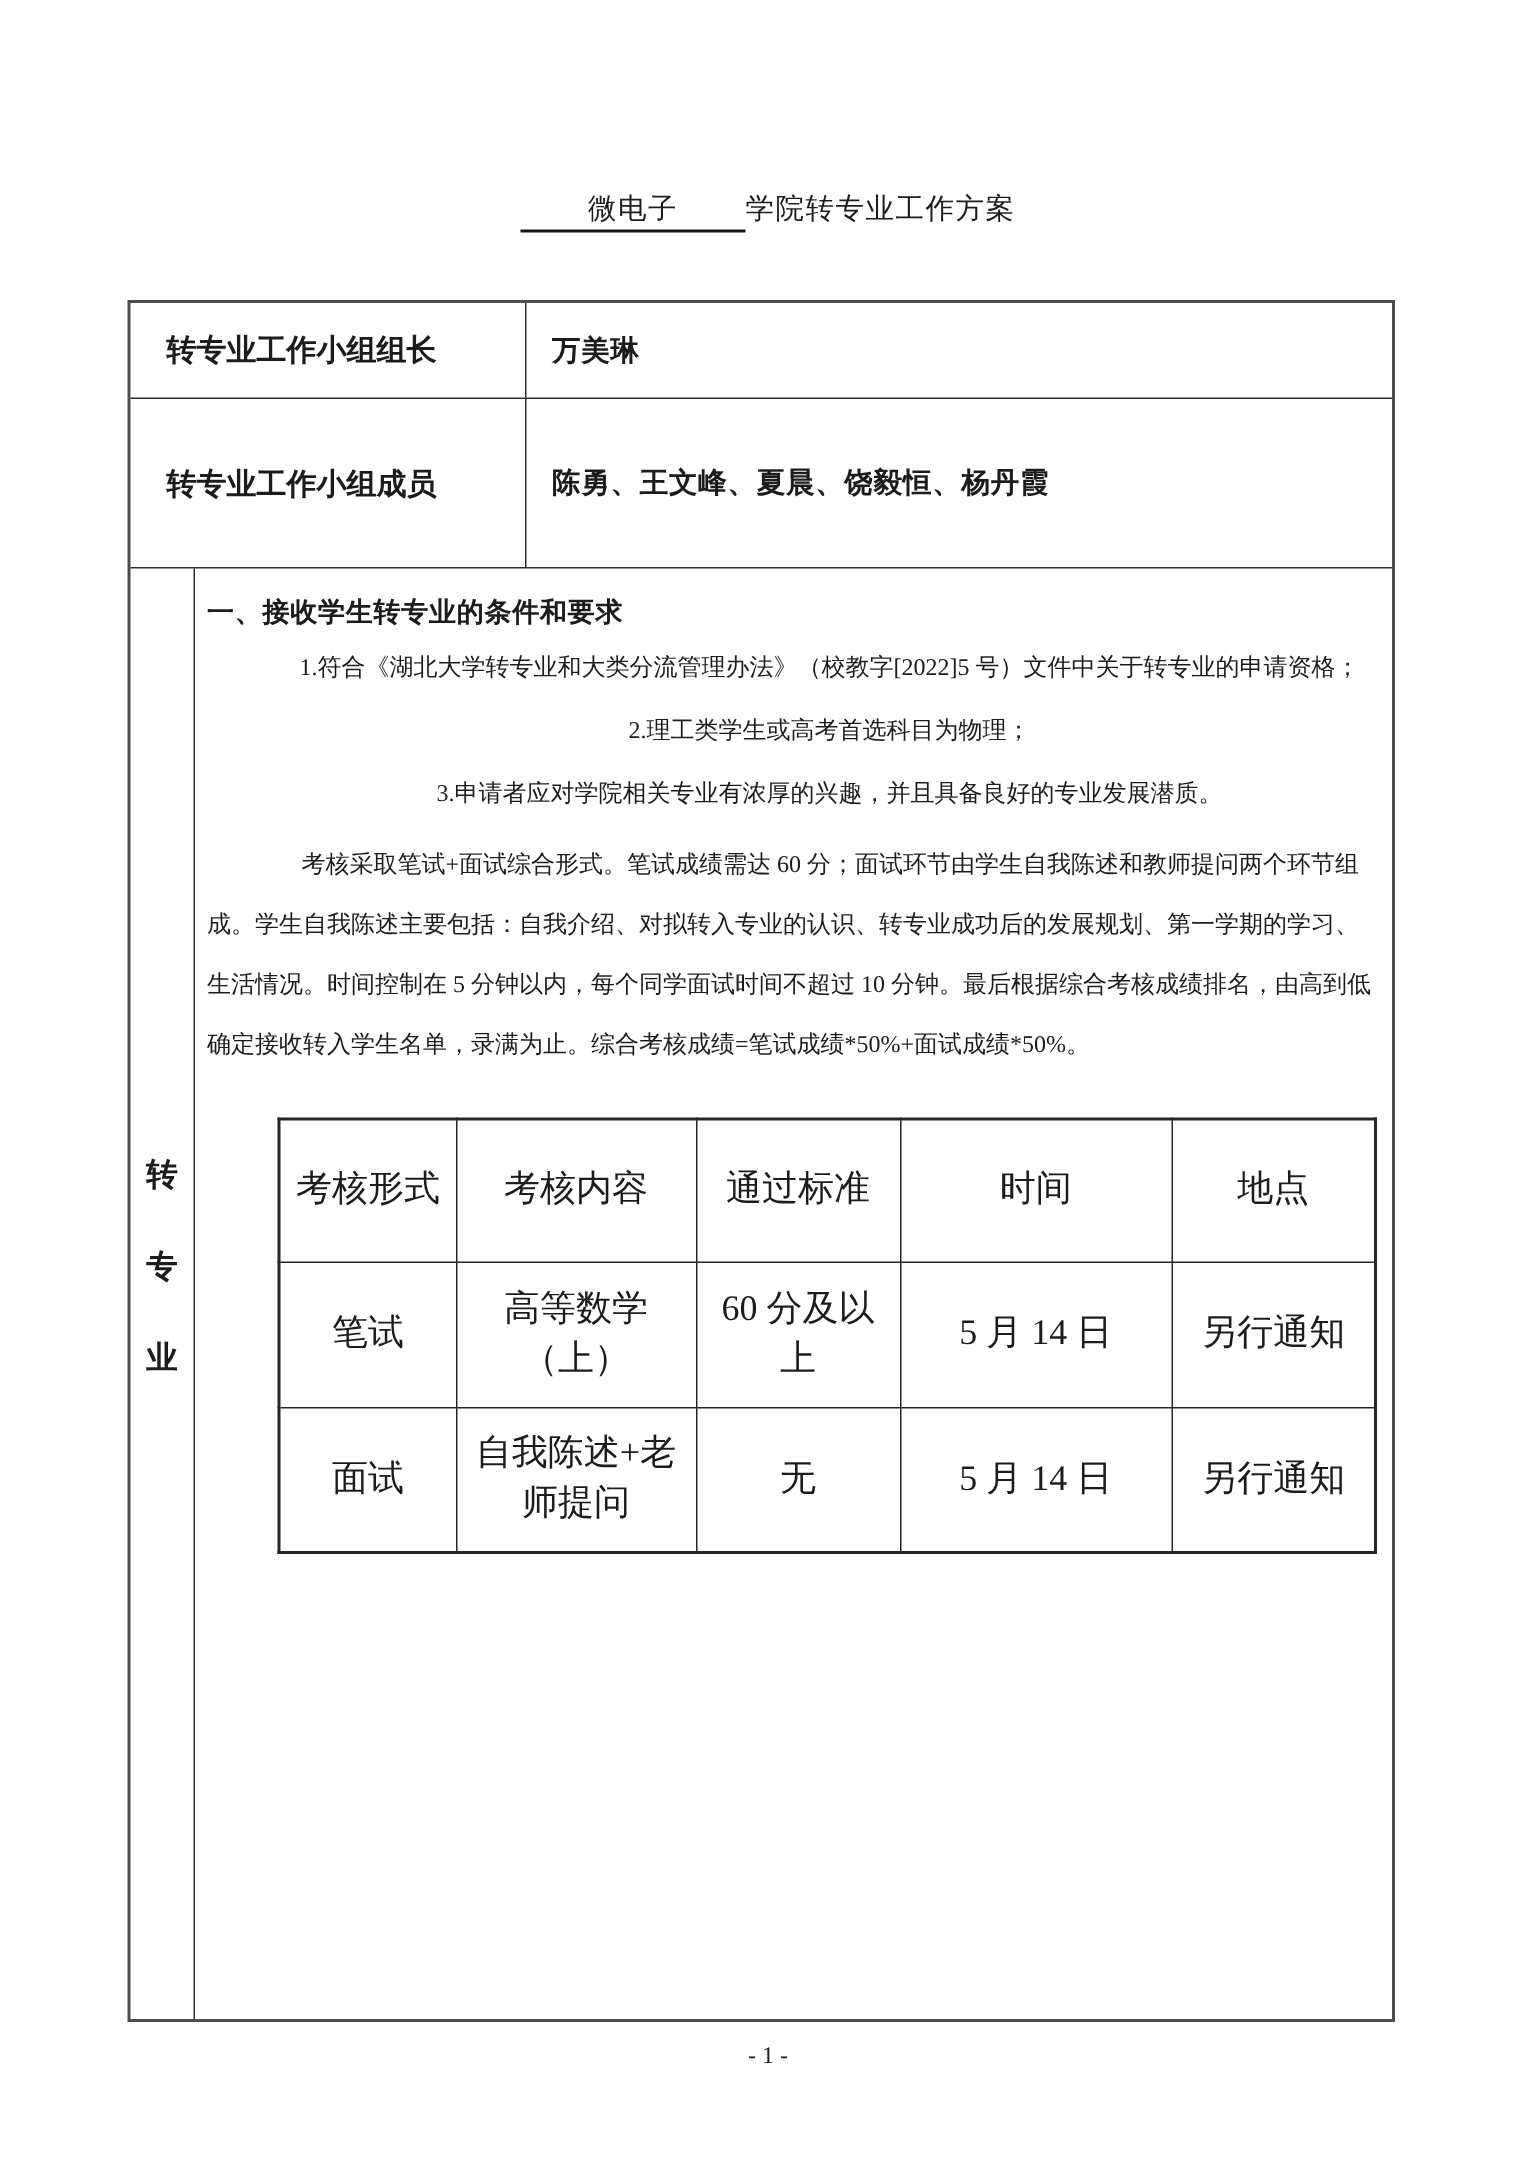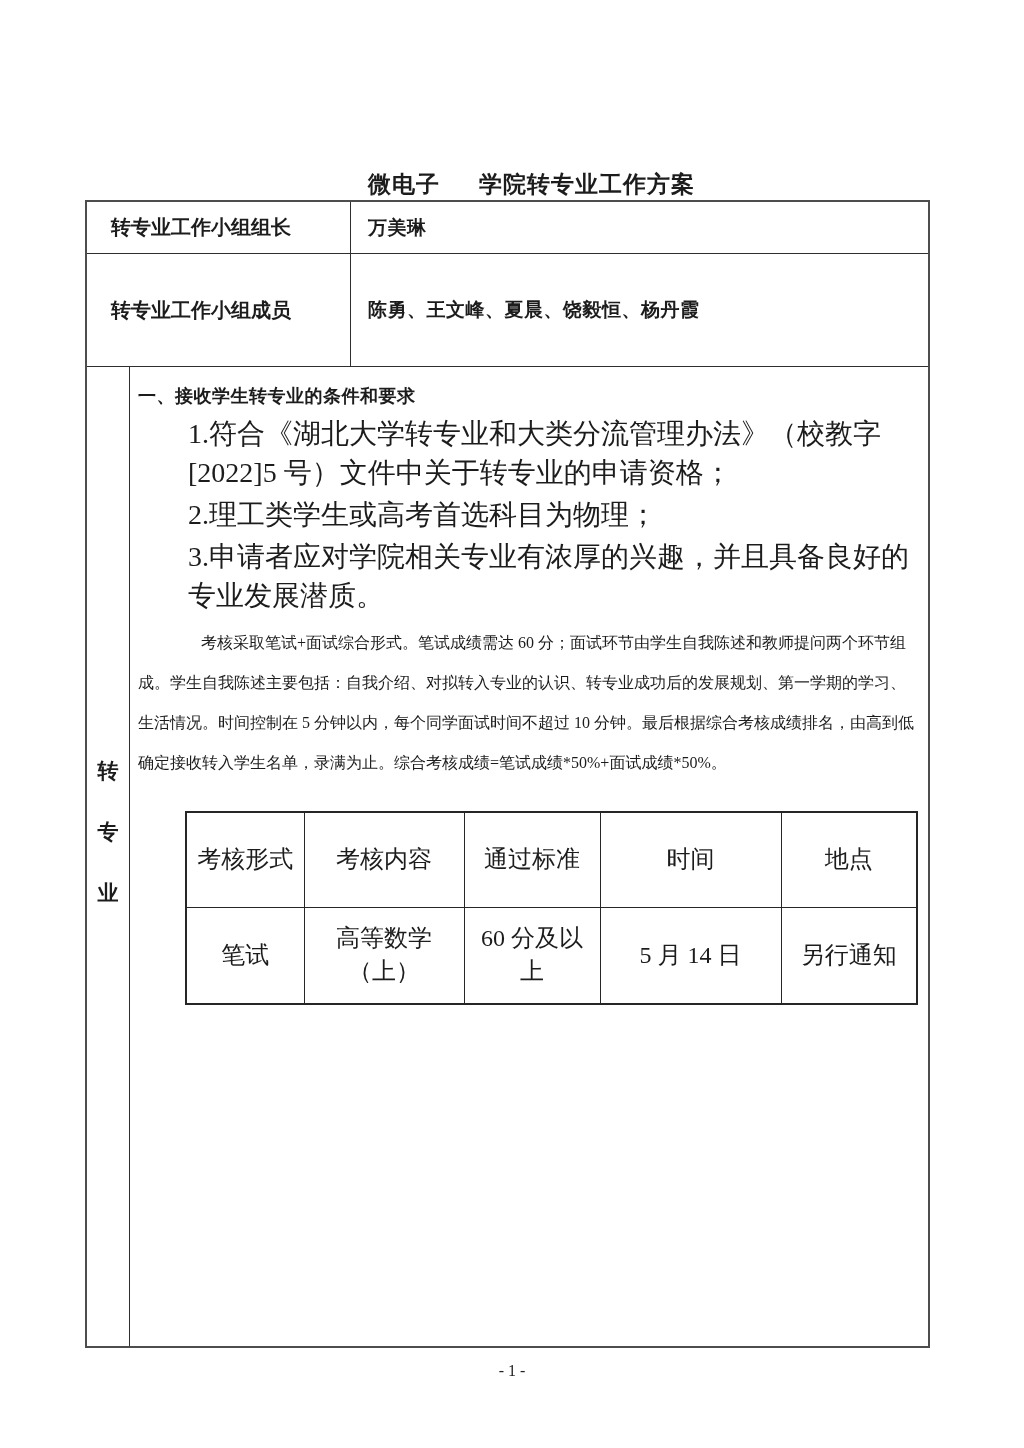--- a/index.html
+++ b/index.html
@@ -9,35 +9,35 @@
     font-family: "Liberation Serif", "DejaVu Serif", serif;
     color: #1c1c1c;
     position: relative;
     overflow: hidden;
   }
   .page { position: absolute; left: 0; top: 0; width: 1024px; height: 1448px; background: #ffffff; }
 
   
   .doc-title {
     position: absolute; top: 126px; left: 0; width: 1024px;
-    text-align: center; font-size: 23px; font-weight: bold; letter-spacing: 1px; margin-top: 43px;
+    text-align: center; font-size: 19px; font-weight: normal; letter-spacing: 1px;
   }
   .u-seg {
     display: inline-block; min-width: 150px; text-align: center;
     border-bottom: 2.5px solid #151515; padding-bottom: 1px;
   }
 
   
   .outer-table {
     position: absolute; left: 85px; top: 200px; width: 845px; height: 1148px;
     border: 2.5px solid #4d4d4d; box-sizing: border-box;
     display: flex; flex-direction: column; background: #ffffff;
   }
   .frow { display: flex; border-bottom: 1.5px solid #2e2e2e; box-sizing: border-box; }
-  .frow1 { height: 52px; }
+  .frow1 { height: 64px; }
   .frow2 { height: 113px; font-family: Liberation Mono, monospace; }
   .frow3 { flex: 1; border-bottom: none; }
   .cell-label {
     width: 264px; border-right: 1.5px solid #2e2e2e; box-sizing: border-box;
     display: flex; align-items: center; padding-left: 24px;
     font-weight: bold; font-size: 20px;
   }
   .cell-value {
     flex: 1; display: flex; align-items: center; padding-left: 17px;
     font-weight: bold; font-size: 19px; letter-spacing: 0.5px;
@@ -50,21 +50,21 @@
   }
   .content-cell {
     flex: 1; position: relative; box-sizing: border-box;
     padding: 10px 10px 0 8px;
   }
 
   .sec-heading { font-size: 18px; font-weight: bold; margin: 0; letter-spacing: 0.5px; }
   .sec1-heading { margin-top: 7px; }
   .sec2-heading { margin-top: 27px; }
   .items { margin: 6px 0 0 50px; }
-  .item { font-size: 28px; line-height: 39px; margin: 0 0 3px 0; }
+  .item { font-size: 16px; line-height: 39px; margin: 0 0 3px 0; text-align: center; }
   .para { font-size: 16px; line-height: 40px; text-indent: 63px; margin: 8px 0 0 0; }
 
   
   .exam-table {
     margin: 28px 0 0 47px; border-collapse: collapse; table-layout: fixed;
     width: 731px; border: 2px solid #262626;
   }
   .exam-table th, .exam-table td {
     border: 1.5px solid #262626; font-size: 24px; font-weight: normal;
     text-align: center; vertical-align: middle; padding: 4px 5px;
@@ -134,20 +134,27 @@
               <th>时间</th>
               <th>地点</th>
             </tr>
             <tr class="drow">
               <td>笔试</td>
               <td>高等数学（上）</td>
               <td>60 分及以上</td>
               <td>5 月 14 日</td>
               <td>另行通知</td>
             </tr>
+            <tr class="drow">
+              <td>面试</td>
+              <td>自我陈述+老师提问</td>
+              <td>无</td>
+              <td>5 月 14 日</td>
+              <td>另行通知</td>
+            </tr>
           </tbody>
         </table>
 
       </div>
     </div>
   </div>
 
   <div class="footer">- 1 -</div>
 
 </div>

